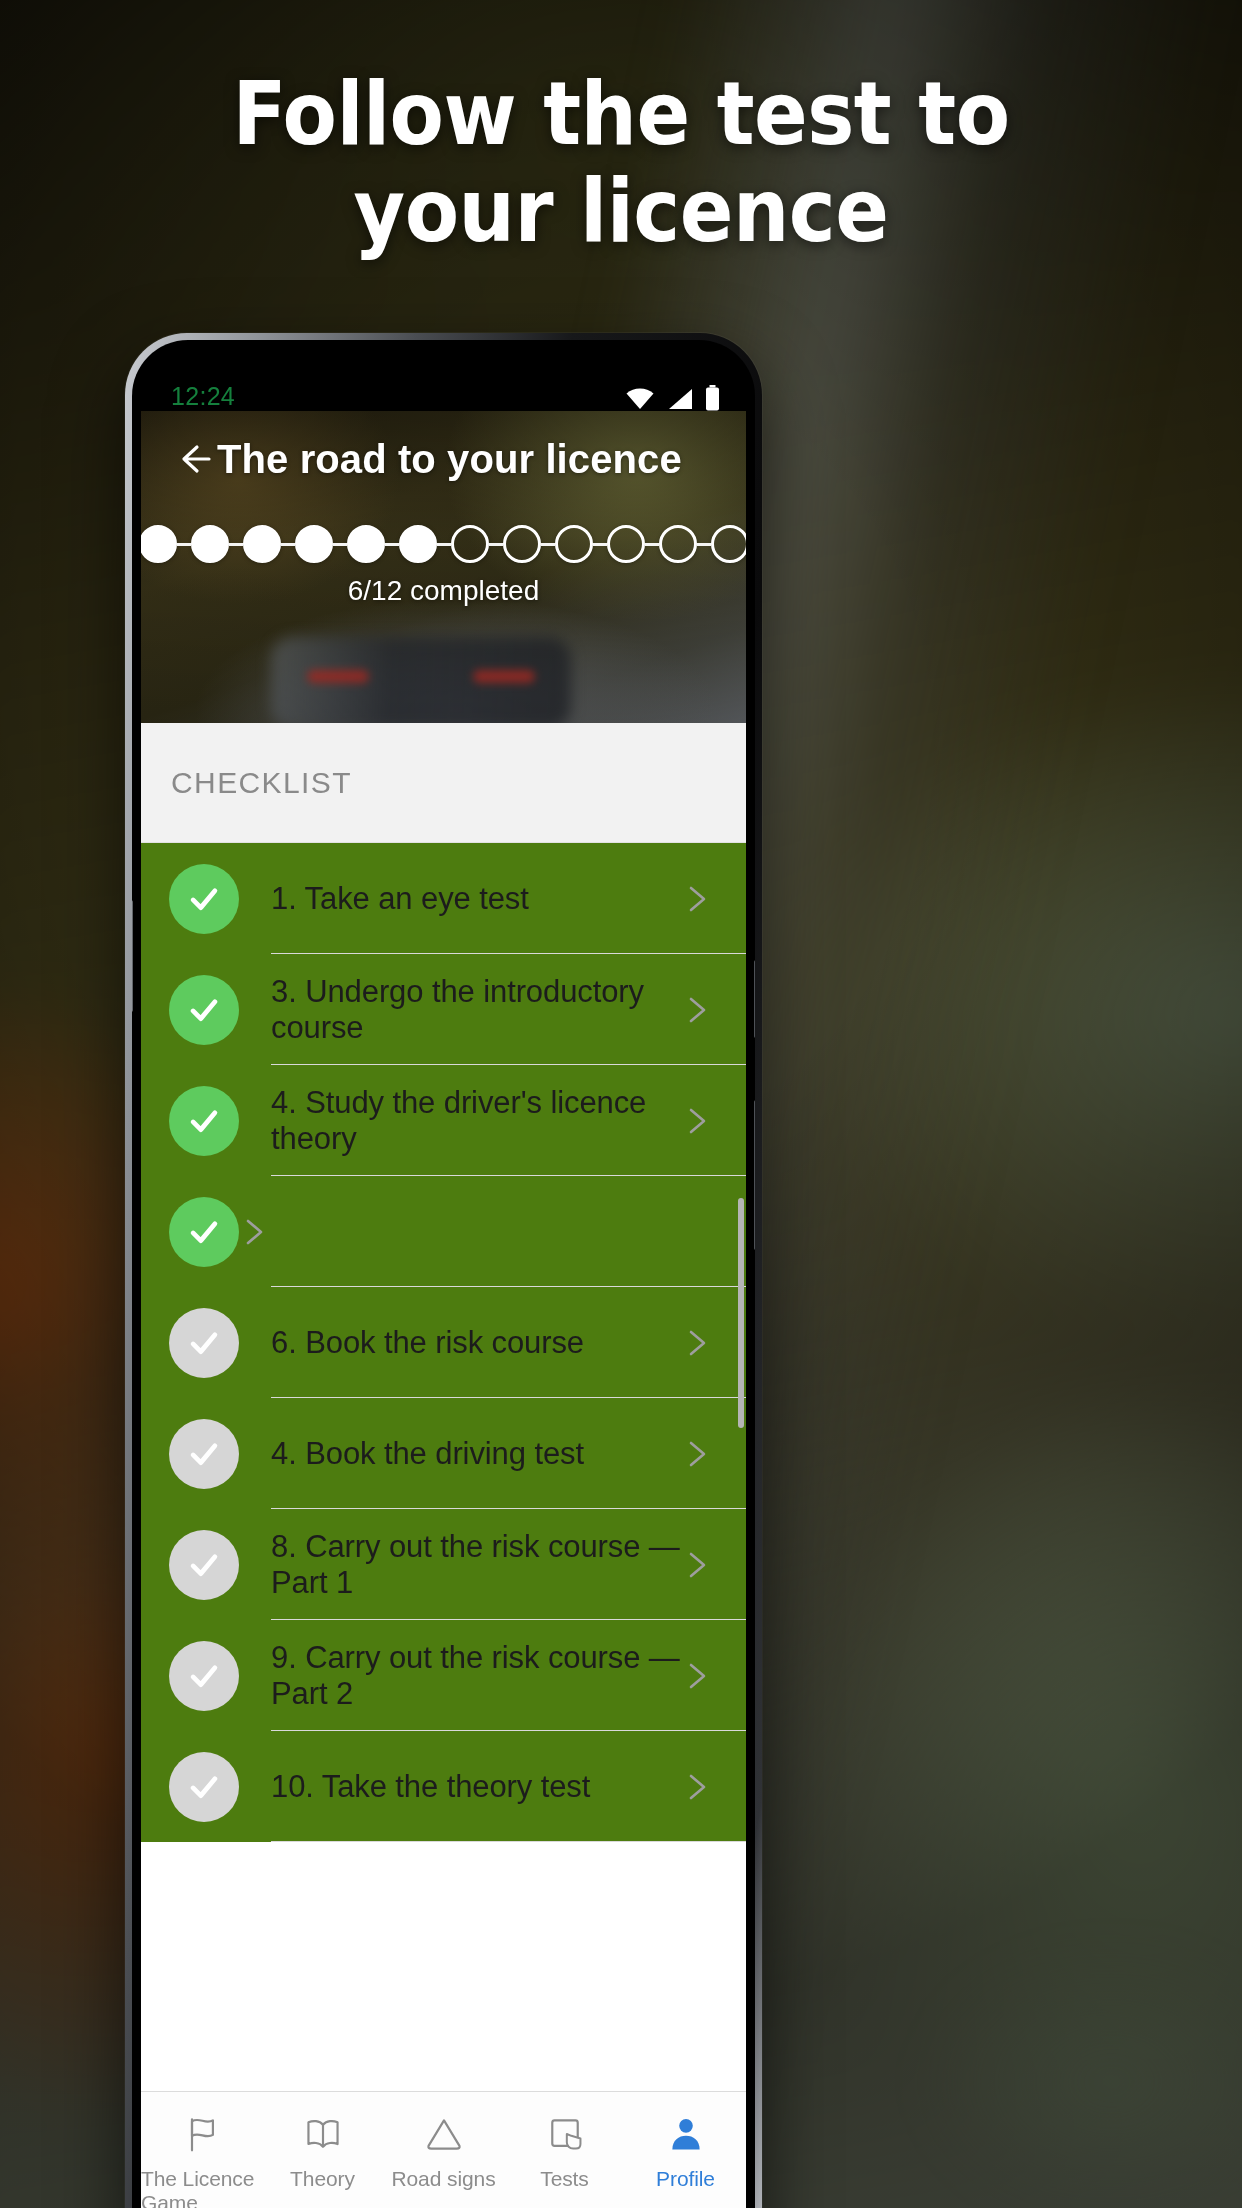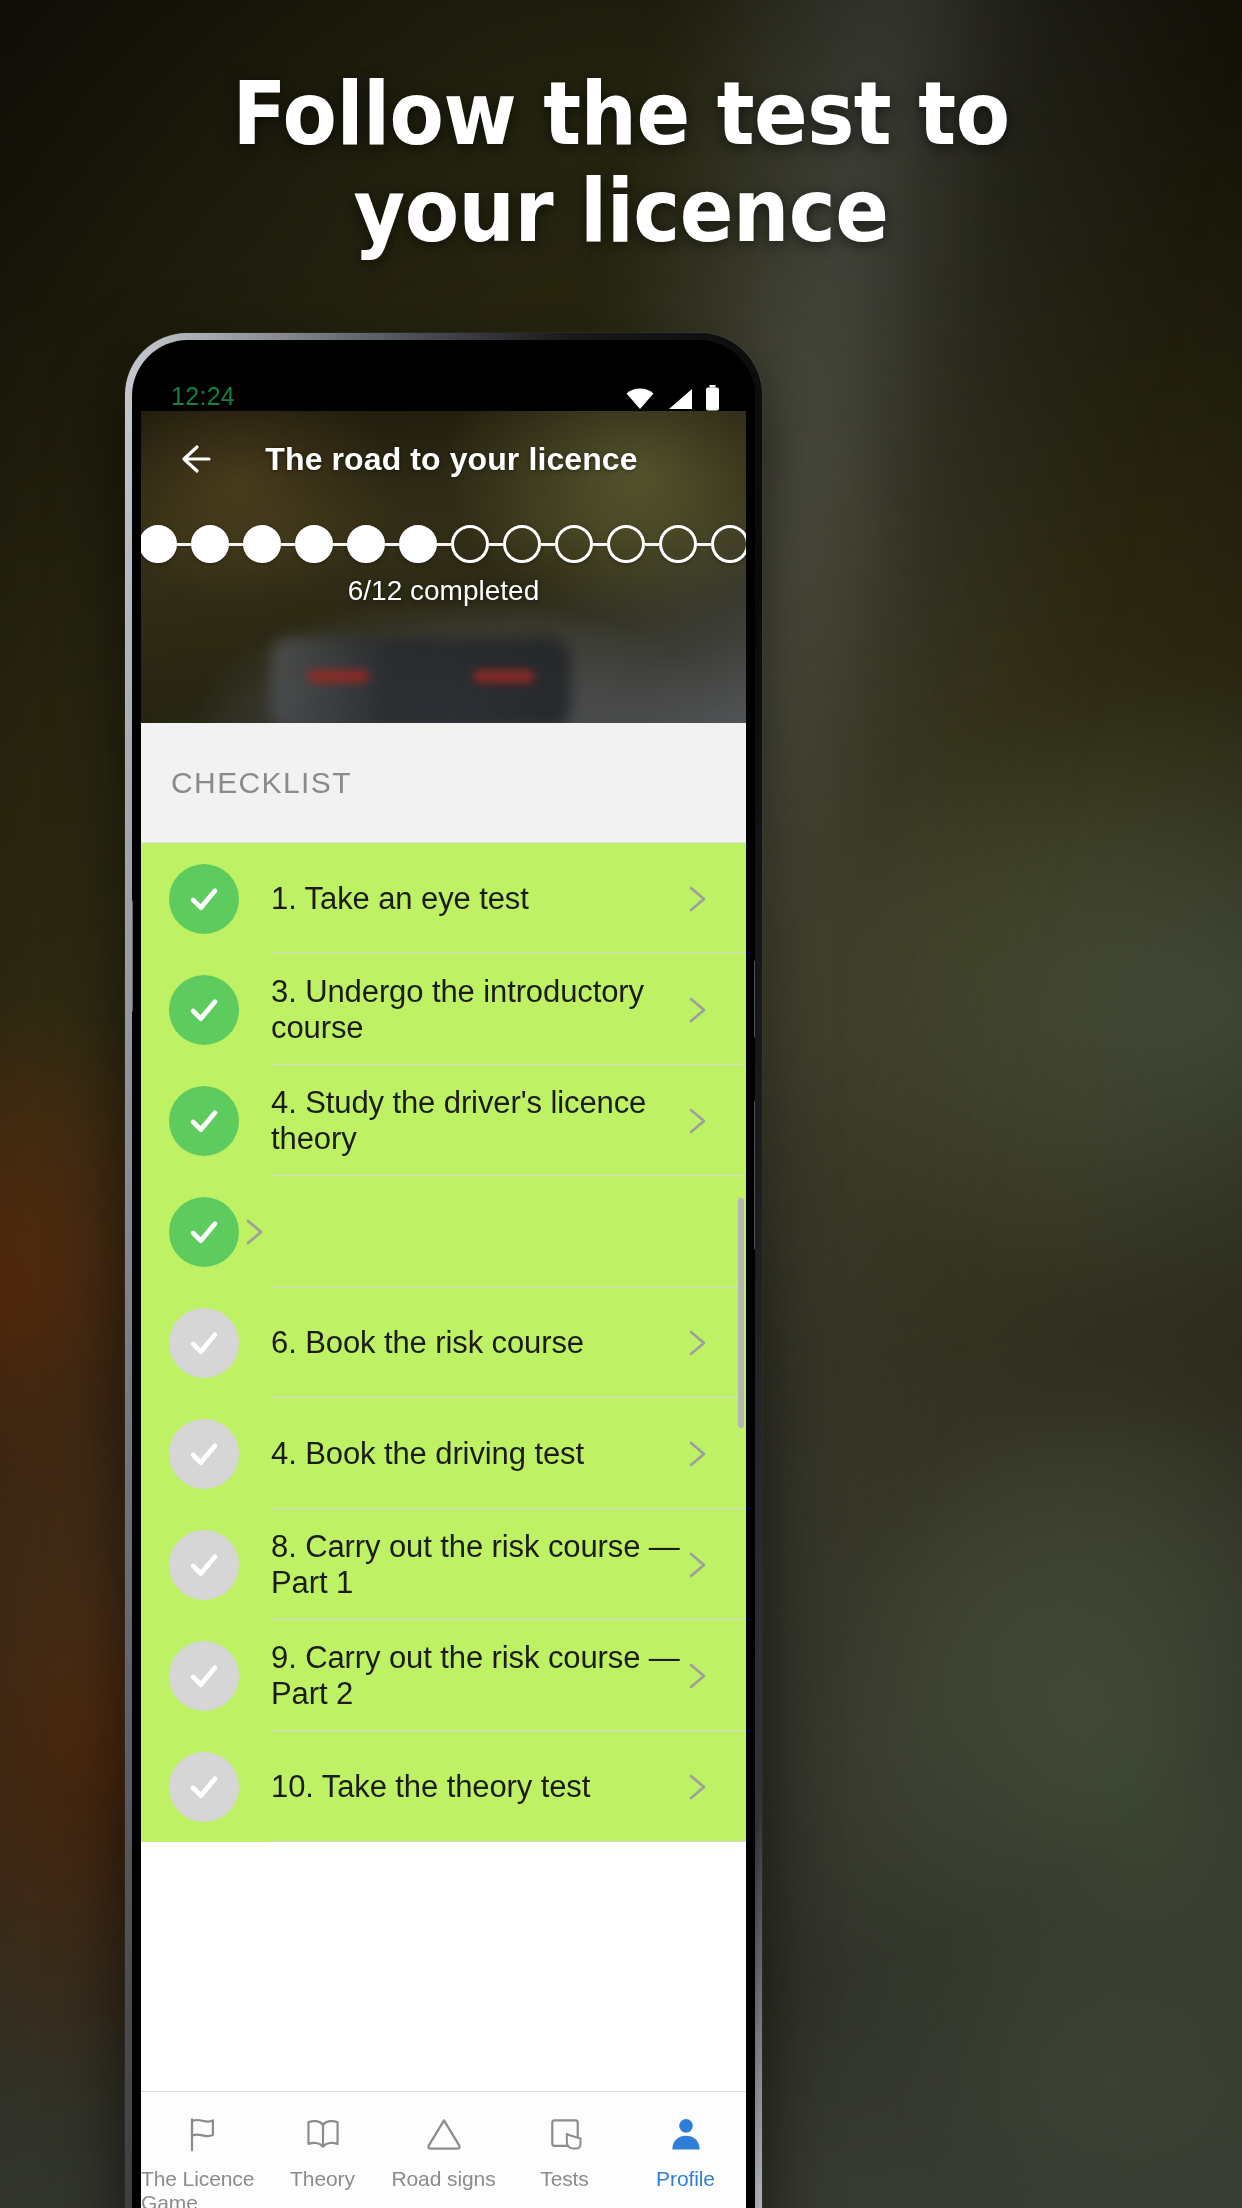--- a/index.html
+++ b/index.html
@@ -106,22 +106,22 @@
   }
   #hero-tail1 { left:166px; width:62px; }
   #hero-tail2 { left:332px; width:62px; }
 
   #app-bar {
     position:relative; z-index:3; height:96px;
     display:flex; align-items:center; padding:0 0 0 28px;
   }
   #back-arrow { width:48px; height:48px; flex:none; }
   #app-title {
-    flex:1; text-align:center; color:#fff;
-    font-size:32px; font-weight:bold; letter-spacing:.1px;
+    flex:1; text-align:left; color:#fff;
+    font-size:40px; font-weight:bold; letter-spacing:.1px;
     margin-right:60px;
     text-shadow:0 1px 4px rgba(0,0,0,.45);
   }
 
   #progress-wrap { position:relative; z-index:3; margin-top:18px; }
   #dots {
     display:flex; align-items:center; justify-content:center;
   }
   .dot {
     width:38px; height:38px; border-radius:50%;
@@ -144,21 +144,21 @@
   }
   #section-head {
     background:#f2f2f2; height:120px;
     display:flex; align-items:center; padding-left:30px;
     color:#8a8a8a; font-size:30px; letter-spacing:1.4px;
     border-bottom:1px solid #e2e2e2; flex:none;
   }
   #rows { flex:1; overflow:hidden; position:relative; }
   .row {
     height:111px; display:flex; align-items:center;
-    padding-left:28px; position:relative; background:#bef264;
+    padding-left:28px; position:relative; background:#4d7c0f;
   }
   .badge {
     width:70px; height:70px; border-radius:50%; flex:none;
     display:flex; align-items:center; justify-content:center;
   }
   .badge.done { background:#5ecb5e; }
   .badge.todo { background:#d6d6d6; }
   .row-label {
     flex:1; margin-left:32px; color:#1c1c1c;
     font-size:31px; letter-spacing:-.1px;

